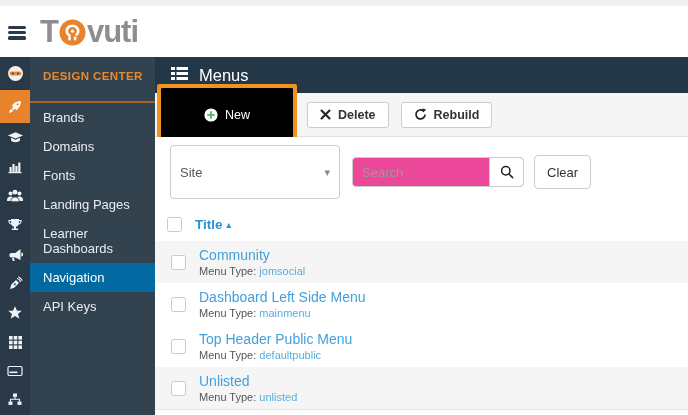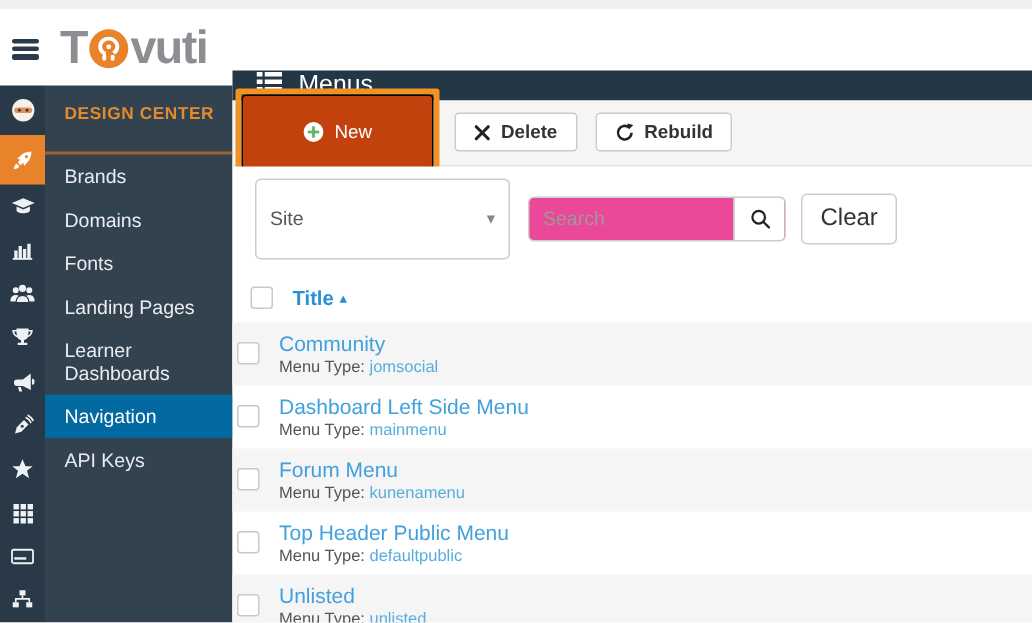--- a/index.html
+++ b/index.html
@@ -27,39 +27,39 @@
   .ds-item{color:#e9edf1;font-size:13px;padding:7px 16px 7px 13px;cursor:pointer;}
   .ds-item.active{background:#0369a1;color:#fff;}
   .main{flex:1;display:flex;flex-direction:column;min-width:0;justify-content:center;}
   
   .menus-bar{height:36px;background:#243746;display:flex;align-items:center;padding-left:16px;color:#fff;}
   .menus-bar .title{font-size:16.5px;margin-left:11px;font-weight:400;}
   
   .toolbar{height:43px;background:#f5f5f6;border-bottom:1px solid #e2e2e2;display:flex;align-items:center;padding-left:2px;}
   .annotation-box{border:4px solid #ef9322;border-radius:2px;margin-right:10px;}
   .btn{display:inline-flex;align-items:center;gap:7px;font-size:12.5px;cursor:pointer;border-radius:3px;white-space:nowrap;}
-  .btn-new{background:#c2410c;border:1px solid #000000;color:#fff;padding:17px 40px;}
+  .btn-new{background:#000000;border:3px solid #000000;color:#fff;padding:17px 40px;}
   .btn-light{background:#fff;border:1px solid #ccc;color:#333;padding:5px 12px;margin-right:12px;font-weight:bold;}
   
   .content{flex:1;background:#fff;padding-left:15px;}
   .filter-row{display:flex;align-items:center;margin-top:8px;}
   .select-box{width:150px;height:28px;border:1px solid #ccc;border-radius:4px;background:#fff;display:flex;align-items:center;justify-content:space-between;padding:12px 9px;color:#555;font-size:13px;cursor:pointer;}
   .select-box .caret{color:#888;font-size:11px;}
   .search-group{display:flex;margin-left:12px;border:1px solid #ccc;border-radius:4px;background:#ec4899;height:28px;overflow:hidden;}
   .search-group input{border:0;outline:0;width:118px;padding:0 9px;font-size:13px;color:#333;font-family:inherit;background:transparent;}
   .search-group input::placeholder{color:#9a9a9a;}
   .search-btn{width:33px;border-left:1px solid #ccc;background:#fff;display:flex;align-items:center;justify-content:center;cursor:pointer;}
-  .btn-clear{margin-left:10px;background:#fff;border:1px solid #ccc;border-radius:4px;height:28px;padding:16px 12px;font-size:16px;color:#333;display:inline-flex;align-items:center;cursor:pointer;}
+  .btn-clear{margin-left:10px;background:#fff;border:1px solid #ccc;border-radius:4px;height:28px;padding:16px 12px;font-size:13px;color:#333;display:inline-flex;align-items:center;cursor:pointer;}
   
   .table{margin-top:12px;margin-left:-15px;}
   .t-head{display:flex;align-items:center;padding:6px 16px 9px 12px;}
   .t-head .title-col{color:#2a90d4;font-weight:bold;font-size:13.5px;margin-left:13px;cursor:pointer;}
   .t-head .sort{font-size:10px;position:relative;top:-1px;}
   .checkbox{width:13px;height:13px;border:1px solid #c9c9c9;border-radius:2.5px;background:#fff;flex-shrink:0;cursor:pointer;}
-  .t-row{display:flex;align-items:center;padding:6px 0 6px 3px;min-height:26px;}
+  .t-row{display:flex;align-items:center;padding:6px 0 6px 16px;min-height:26px;}
   .t-row.odd{background:#f5f5f5;}
   .t-row:last-child{border-bottom:1px solid #e4e4e4;}
   .row-text{margin-left:13px;}
   .row-title{color:#42a1dd;font-size:14px;cursor:pointer;}
   .row-sub{font-size:11px;color:#555;margin-top:2px;}
   .row-sub .mt-val{color:#57aede;}
 </style>
 </head>
 <body>
 
@@ -276,27 +276,20 @@
             <div class="row-sub"><span>Menu Type:</span> <span class="mt-val">jomsocial</span></div>
           </span>
         </div>
         <div class="t-row">
           <span class="checkbox"></span>
           <span class="row-text">
             <div class="row-title">Dashboard Left Side Menu</div>
             <div class="row-sub"><span>Menu Type:</span> <span class="mt-val">mainmenu</span></div>
           </span>
         </div>
-        <div class="t-row odd">
-          <span class="checkbox"></span>
-          <span class="row-text">
-            <div class="row-title">Forum Menu</div>
-            <div class="row-sub"><span>Menu Type:</span> <span class="mt-val">kunenamenu</span></div>
-          </span>
-        </div>
         <div class="t-row">
           <span class="checkbox"></span>
           <span class="row-text">
             <div class="row-title">Top Header Public Menu</div>
             <div class="row-sub"><span>Menu Type:</span> <span class="mt-val">defaultpublic</span></div>
           </span>
         </div>
         <div class="t-row odd">
           <span class="checkbox"></span>
           <span class="row-text">

